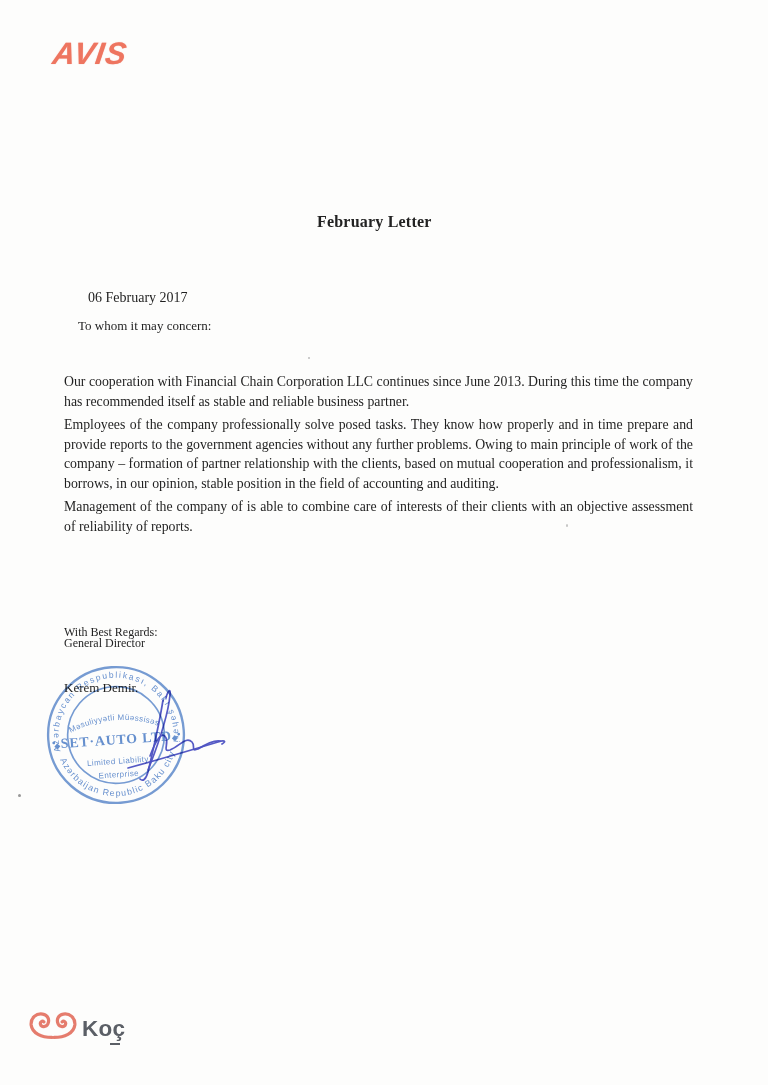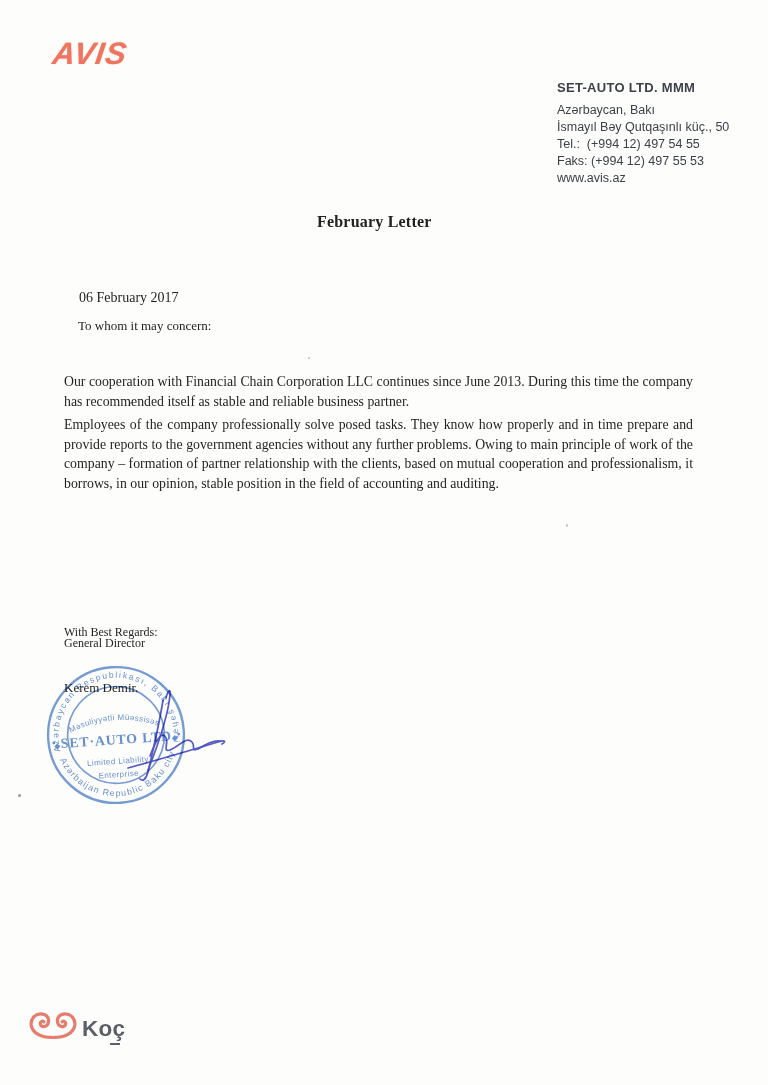--- a/index.html
+++ b/index.html
@@ -35,21 +35,21 @@
     color:var(--header-text);
   }
   .hdr-company{font-size:13px;font-weight:bold;letter-spacing:.3px;margin-bottom:7px;}
   .hdr-line{font-size:12.5px;line-height:17px;white-space:pre;}
   
   .title{
     position:absolute;left:317px;top:213px;
     font-size:16px;font-weight:bold;color:#222;
     letter-spacing:.2px;
   }
-  .date{position:absolute;left:79px;top:290px;font-size:14px;color:var(--body-text);text-align:right;}
+  .date{position:absolute;left:88px;top:290px;font-size:14px;color:var(--body-text);text-align:right;}
   .salutation{position:absolute;left:78px;top:318px;font-size:13px;color:var(--body-text);}
   .paras{
     position:absolute;left:64px;top:372px;width:629px;
     font-size:13.8px;line-height:19.5px;color:var(--body-text);
     text-align:justify;
   }
   .paras p{margin-bottom:4px;}
   .closing-block{position:absolute;left:64px;font-size:12px;color:var(--body-text);}
   .closing-block.regards{top:625px;}
   .closing-block.gd{top:636px;}
@@ -88,37 +88,30 @@
   .speck.s3{left:566px;top:524px;width:2px;height:3px;background:rgba(90,90,90,.35);}
   .speck.s4{left:18px;top:794px;width:3px;height:3px;}
 </style>
 </head>
 <body>
 
 <div class="page">
 
   <div class="avis-logo">AVIS</div>
 
-  <div class="hdr">
-    <div class="hdr-company">SET-AUTO LTD. MMM</div>
-    <div class="hdr-line">Azərbaycan, Bakı</div>
-    <div class="hdr-line">İsmayıl Bəy Qutqaşınlı küç., 50</div>
-    <div class="hdr-line">Tel.:  (+994 12) 497 54 55</div>
-    <div class="hdr-line">Faks: (+994 12) 497 55 53</div>
-    <div class="hdr-line">www.avis.az</div>
-  </div>
 
   <div class="title">February Letter</div>
 
   <div class="date">06 February 2017</div>
   <div class="salutation">To whom it may concern:</div>
 
   <div class="paras">
     <p>Our cooperation with Financial Chain Corporation LLC continues since June 2013. During this time the company has recommended itself as stable and reliable business partner.</p>
     <p>Employees of the company professionally solve posed tasks. They know how properly and in time prepare and provide reports to the government agencies without any further problems. Owing to main principle of work of the company – formation of partner relationship with the clients, based on mutual cooperation and professionalism, it borrows, in our opinion, stable position in the field of accounting and auditing.</p>
+    <p>Management of the company of is able to combine care of interests of their clients with an objective assessment of reliability of reports.</p>
   </div>
 
   <div class="closing-block regards">With Best Regards:</div>
   <div class="closing-block gd">General Director</div>
   <div class="closing-block name">Kerem Demir.</div>
 
   <div class="stamp-wrap">
     <svg viewBox="0 0 140 140">
       <g transform="rotate(-4 70 70)">
         <circle class="stamp-ring" cx="70" cy="70" r="66" stroke-width="2.3" stroke-opacity="0.9"></circle>

